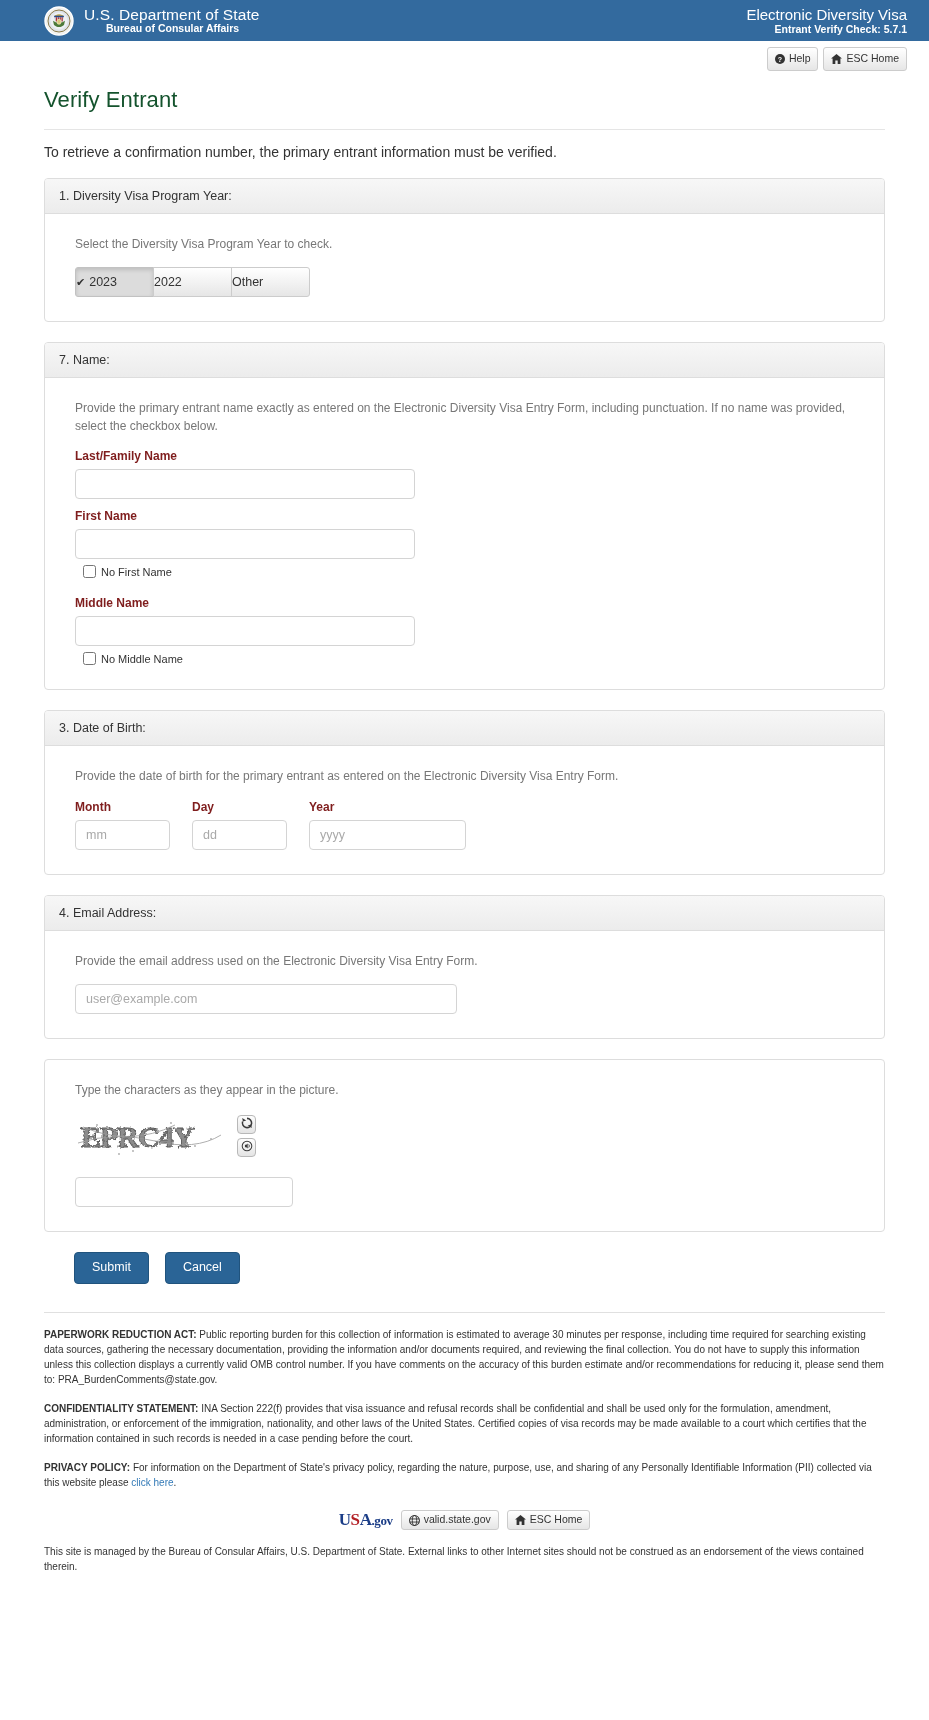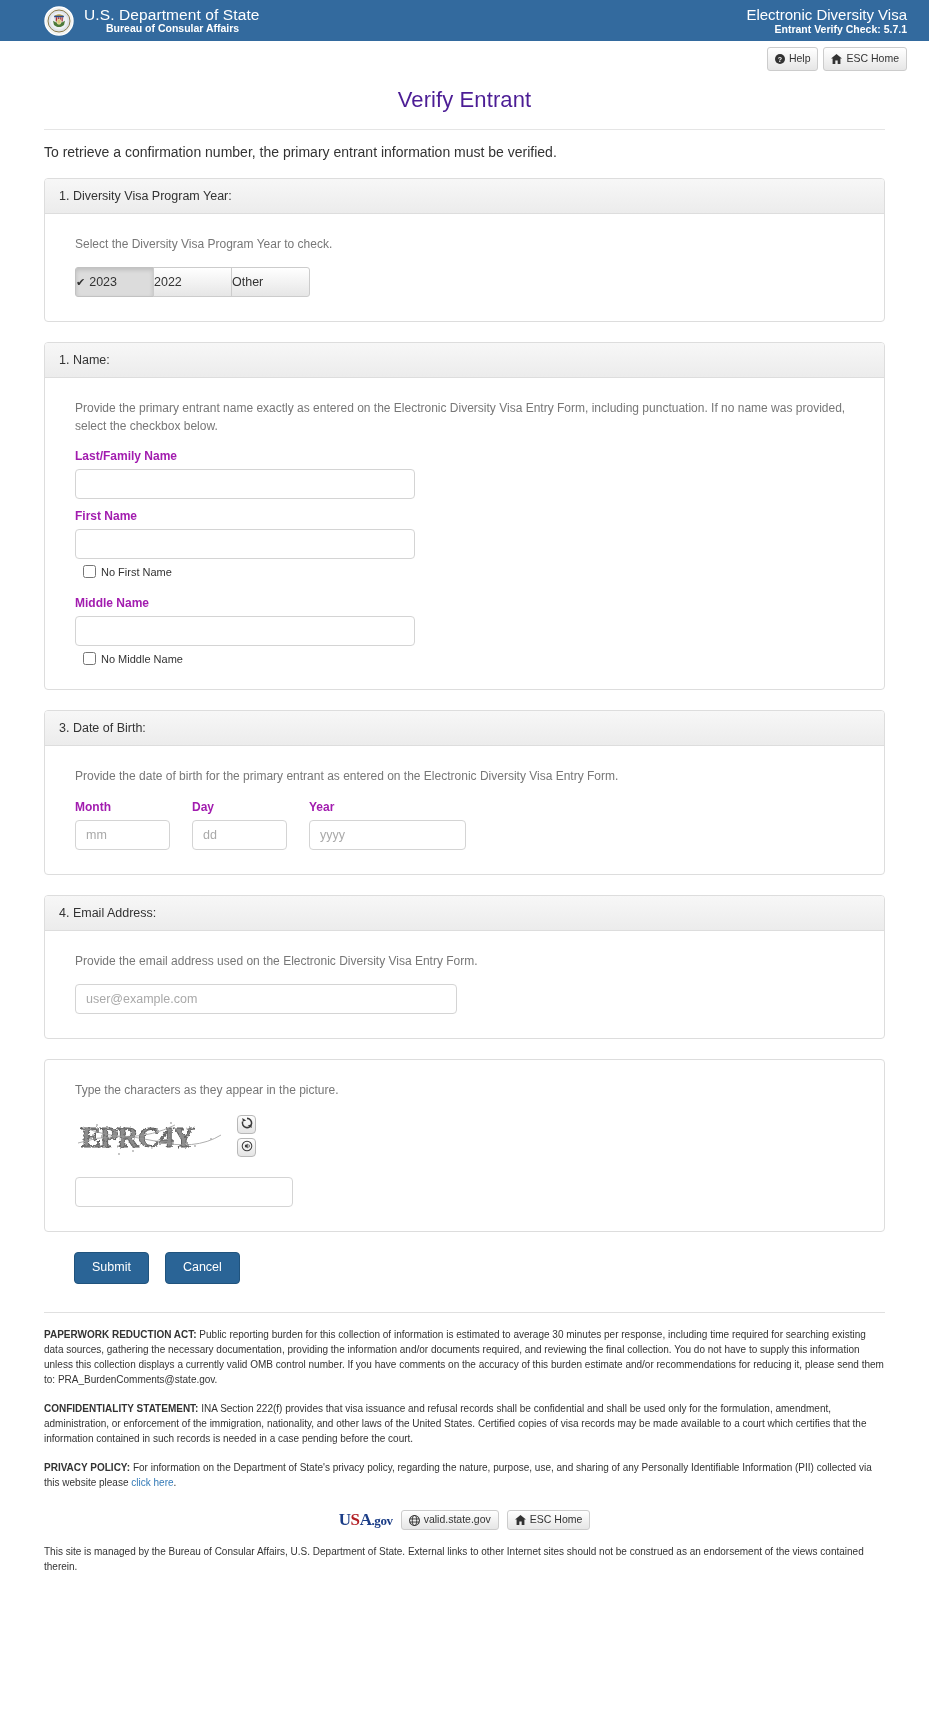--- a/index.html
+++ b/index.html
@@ -52,24 +52,23 @@
     padding: 3px 7px;
     cursor: pointer;
     line-height: 1.1;
     white-space: nowrap;
   }
   .util-btn svg { display: block; }
 
   
   .page-wrap { padding: 0 44px; }
   .page-title {
-    text-align: center;
     font-size: 22px;
     font-weight: 400;
-    color: #4c1d95;
+    color: #14532d;
     margin: 16px 0 16px 0;
     letter-spacing: .1px;
   }
   .hr { border: 0; border-top: 1px solid #e5e5e5; margin: 0 0 14px 0; }
   .intro {
     text-align: left;
     font-size: 14px;
     color: #333333;
     margin-bottom: 18px;
   }
@@ -118,21 +117,21 @@
     background: #dcdcdc;
     box-shadow: inset 0 2px 4px rgba(0,0,0,.14);
     border-color: #c2c2c2;
   }
   .yr-btn .chk { margin-right: 4px; font-size: 11px; }
 
   
   .field-label {
     font-size: 12px;
     font-weight: 700;
-    color: #a21caf;
+    color: #7f1d1d;
     margin-bottom: 6px;
     display: block;
   }
   .txt {
     font-family: "Liberation Sans", sans-serif;
     font-size: 12.5px;
     color: #555555;
     height: 30px;
     border: 1px solid #d4d4d4;
     border-radius: 4px;
@@ -302,21 +301,21 @@
           <span>2022</span>
         </button>
         <button class="yr-btn">
           <span>Other</span>
         </button>
       </div>
     </div>
   </section>
 
   <section class="panel">
-    <div class="panel-head">1. Name:</div>
+    <div class="panel-head">7. Name:</div>
     <div class="panel-body">
       <p class="helper">Provide the primary entrant name exactly as entered on the Electronic Diversity Visa Entry Form, including punctuation. If no name was provided, select the checkbox below.</p>
 
       <label class="field-label">Last/Family Name</label>
       <input class="txt w-name" type="text" value="" style="">
 
       <div class="spacer-10"></div>
 
       <label class="field-label">First Name</label>
       <input class="txt w-name" type="text" value="" style="">

